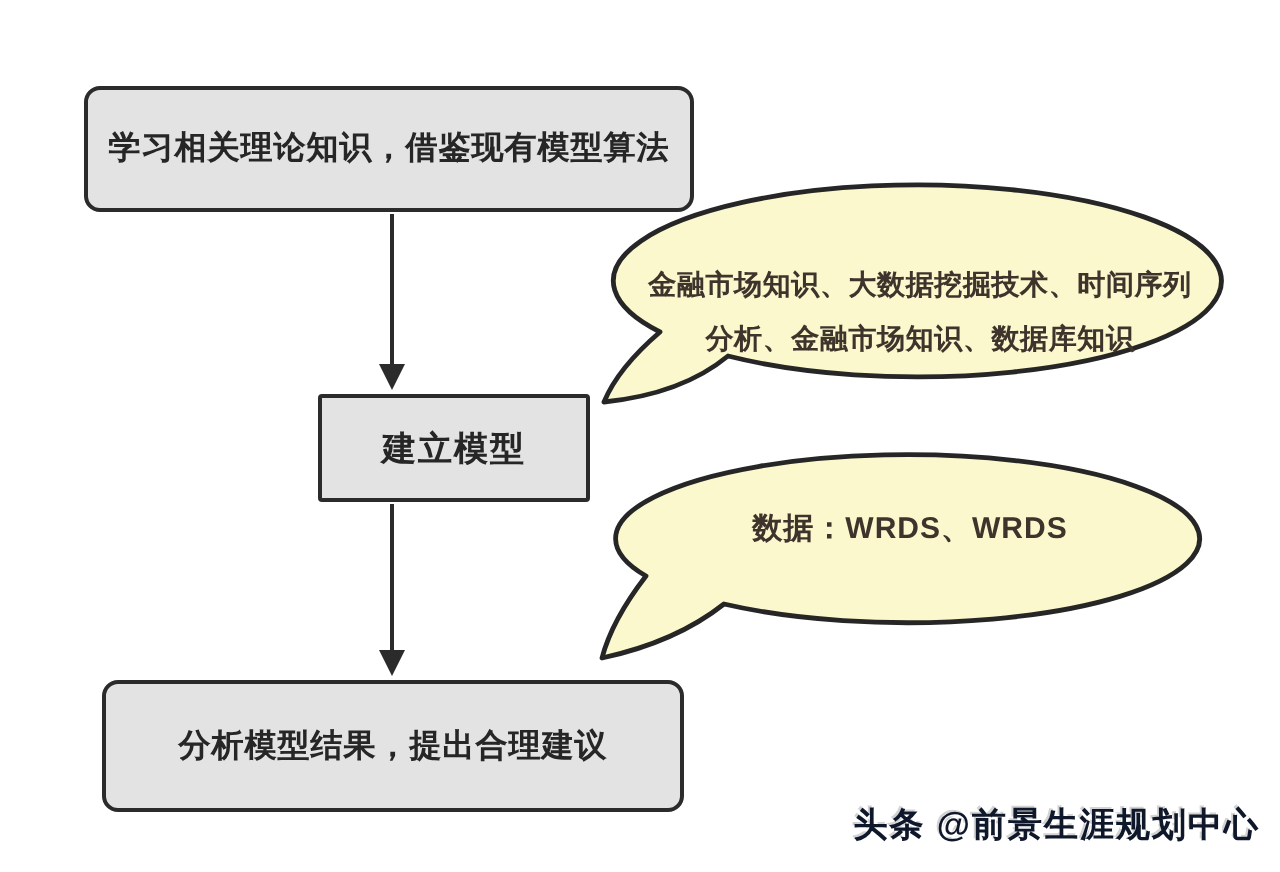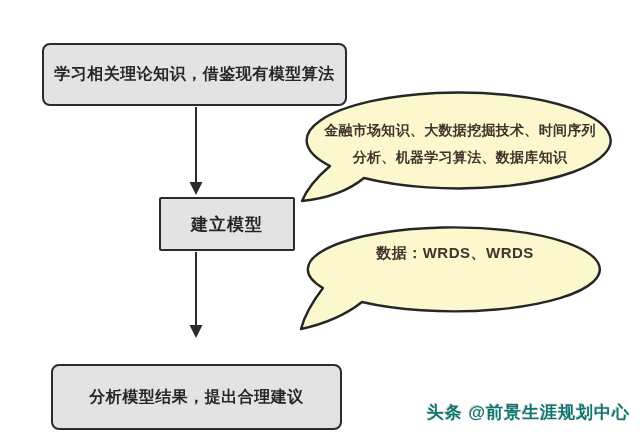--- a/index.html
+++ b/index.html
@@ -21,36 +21,37 @@
     border:2px solid #2b2b2b;
     display:flex;align-items:center;justify-content:center;
     color:#262626;
     font-weight:bold;
     font-size:16px;
     letter-spacing:0.5px;
     text-align:left;
   }
   .box-top{left:42px;top:43px;width:305px;height:63px;border-radius:8px;}
   .box-mid{left:127px;top:197px;width:136px;height:54px;border-radius:2px;font-size:17px;letter-spacing:1px;margin-left:32px;}
-  .box-bottom{left:51px;top:340px;width:291px;height:66px;border-radius:8px;margin-top:24px;}
+  .box-bottom{left:51px;top:340px;width:291px;height:66px;border-radius:8px;}
   .callout-text{
     position:absolute;
     text-align:center;
     color:#3f342c;
     font-weight:bold;
+    margin-top:12px;
   }
   .callout-text-1{left:300px;top:117px;width:320px;font-size:14px;line-height:27px;letter-spacing:0.3px;}
   .callout-text-2{left:310px;top:233px;width:290px;font-size:15px;line-height:39px;letter-spacing:0.5px;}
   .watermark{
     position:absolute;
     top:401px;right:10px;
     font-size:17px;
     font-weight:bold;
     letter-spacing:1px;
-    color:#0f766e;
+    color:#0f172a;
     text-shadow:2px 2px 0 rgba(255,255,255,0.95), -1px -1px 0 rgba(158,158,158,0.45);
   }
 </style>
 </head>
 <body>
 
 <div class="stage">
 
   <svg class="shape-layer" viewBox="0 0 640 436">
 
@@ -72,21 +73,21 @@
   <div class="box box-mid">
     <span>建立模型</span>
   </div>
 
   <div class="box box-bottom">
     <span>分析模型结果，提出合理建议</span>
   </div>
 
   <div class="callout-text callout-text-1">
     <div>金融市场知识、大数据挖掘技术、时间序列</div>
-    <div>分析、机器学习算法、数据库知识</div>
+    <div>分析、金融市场知识、数据库知识</div>
   </div>
 
   <div class="callout-text callout-text-2">
     <div>数据：WRDS、WRDS</div>
   </div>
 
   <div class="watermark">头条 @前景生涯规划中心</div>
 
 </div>
 

